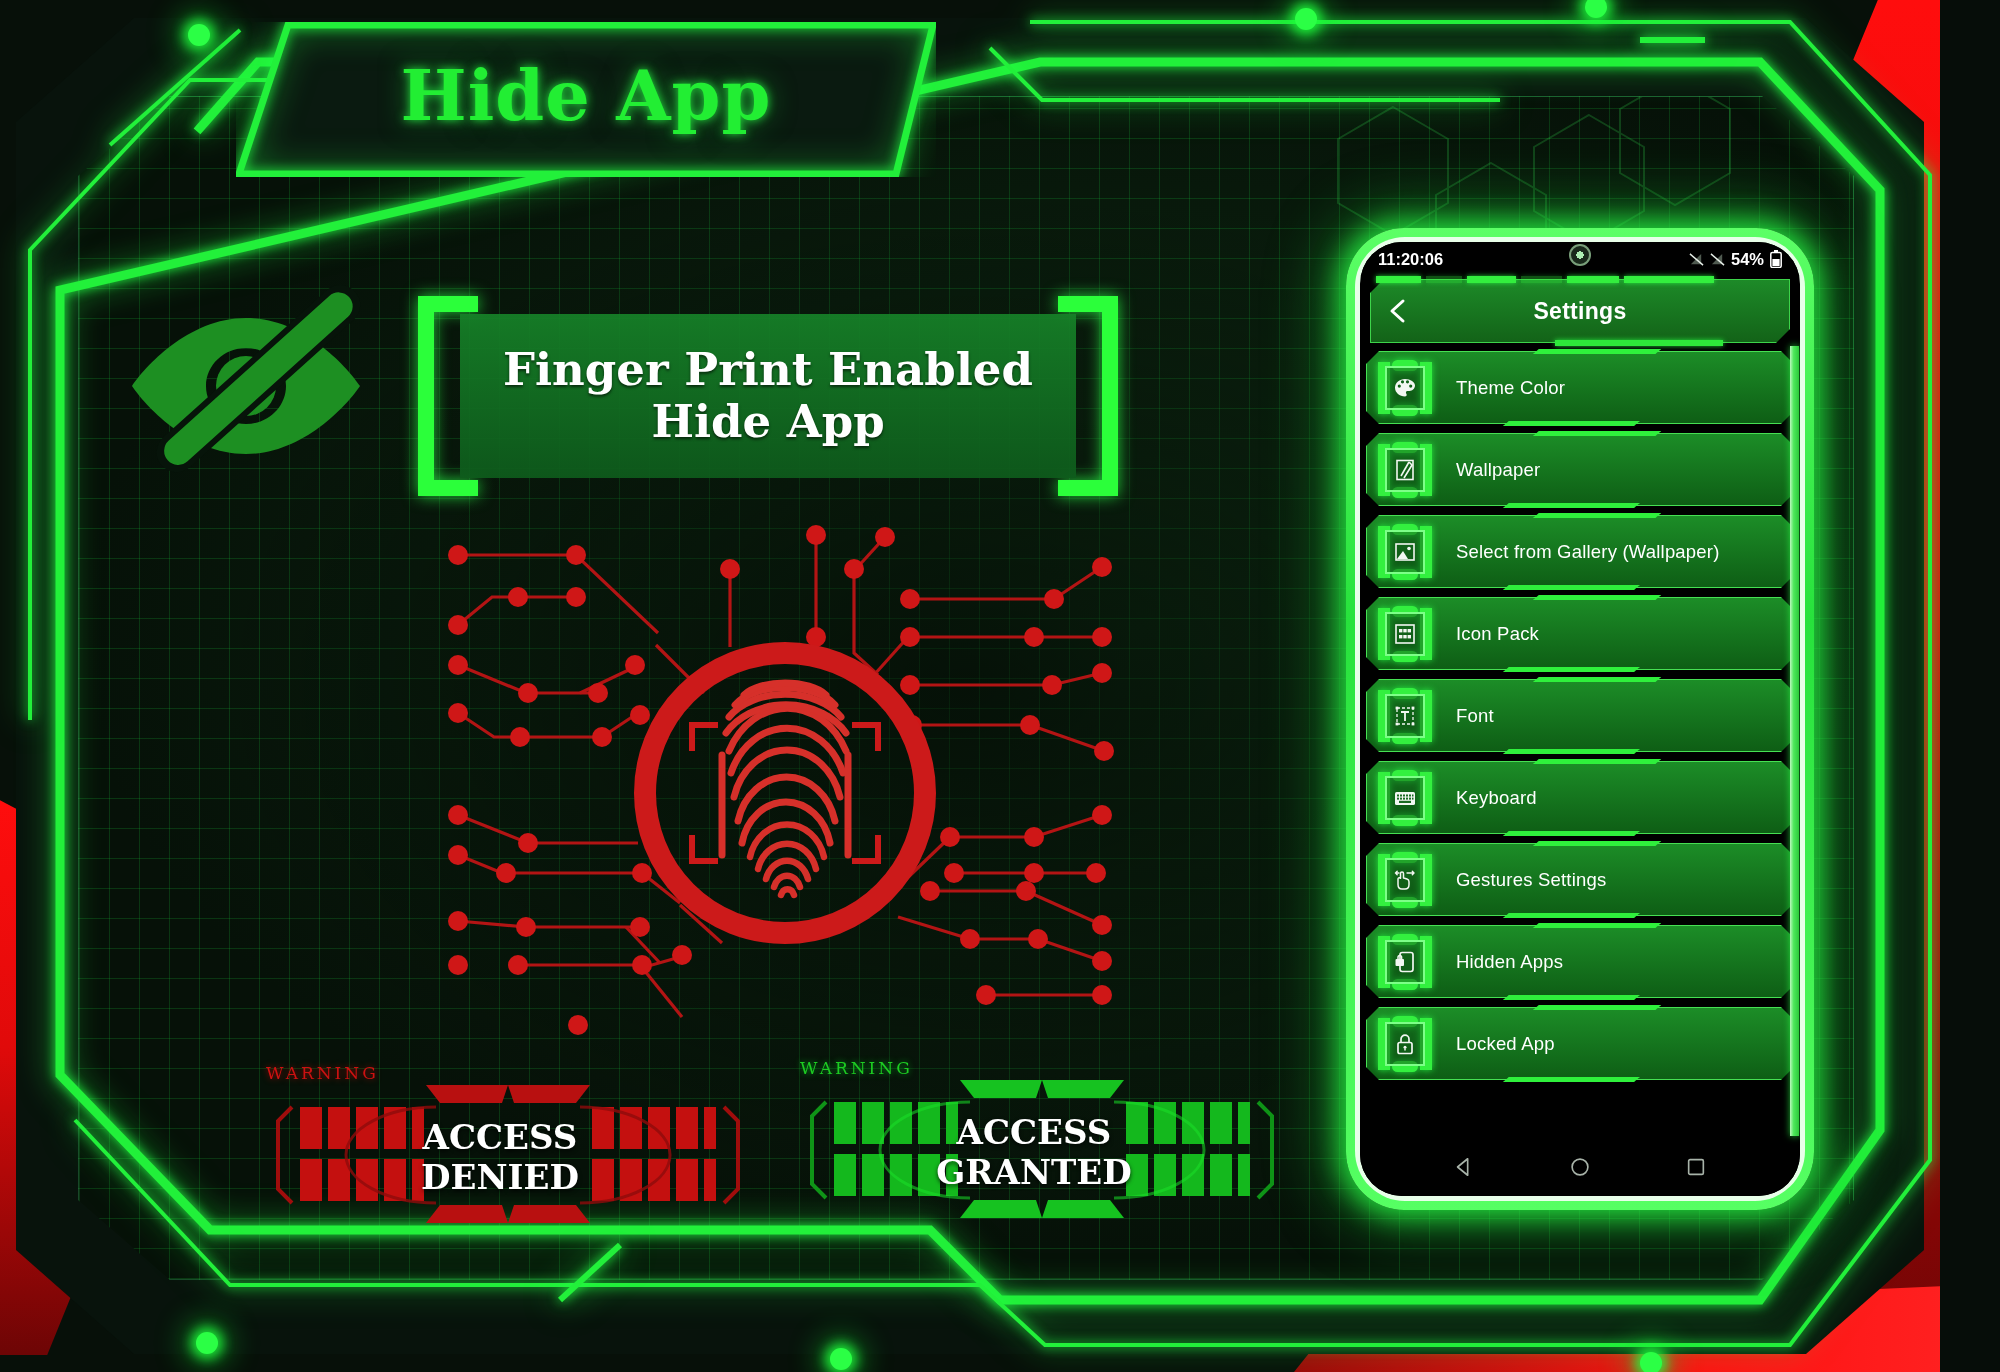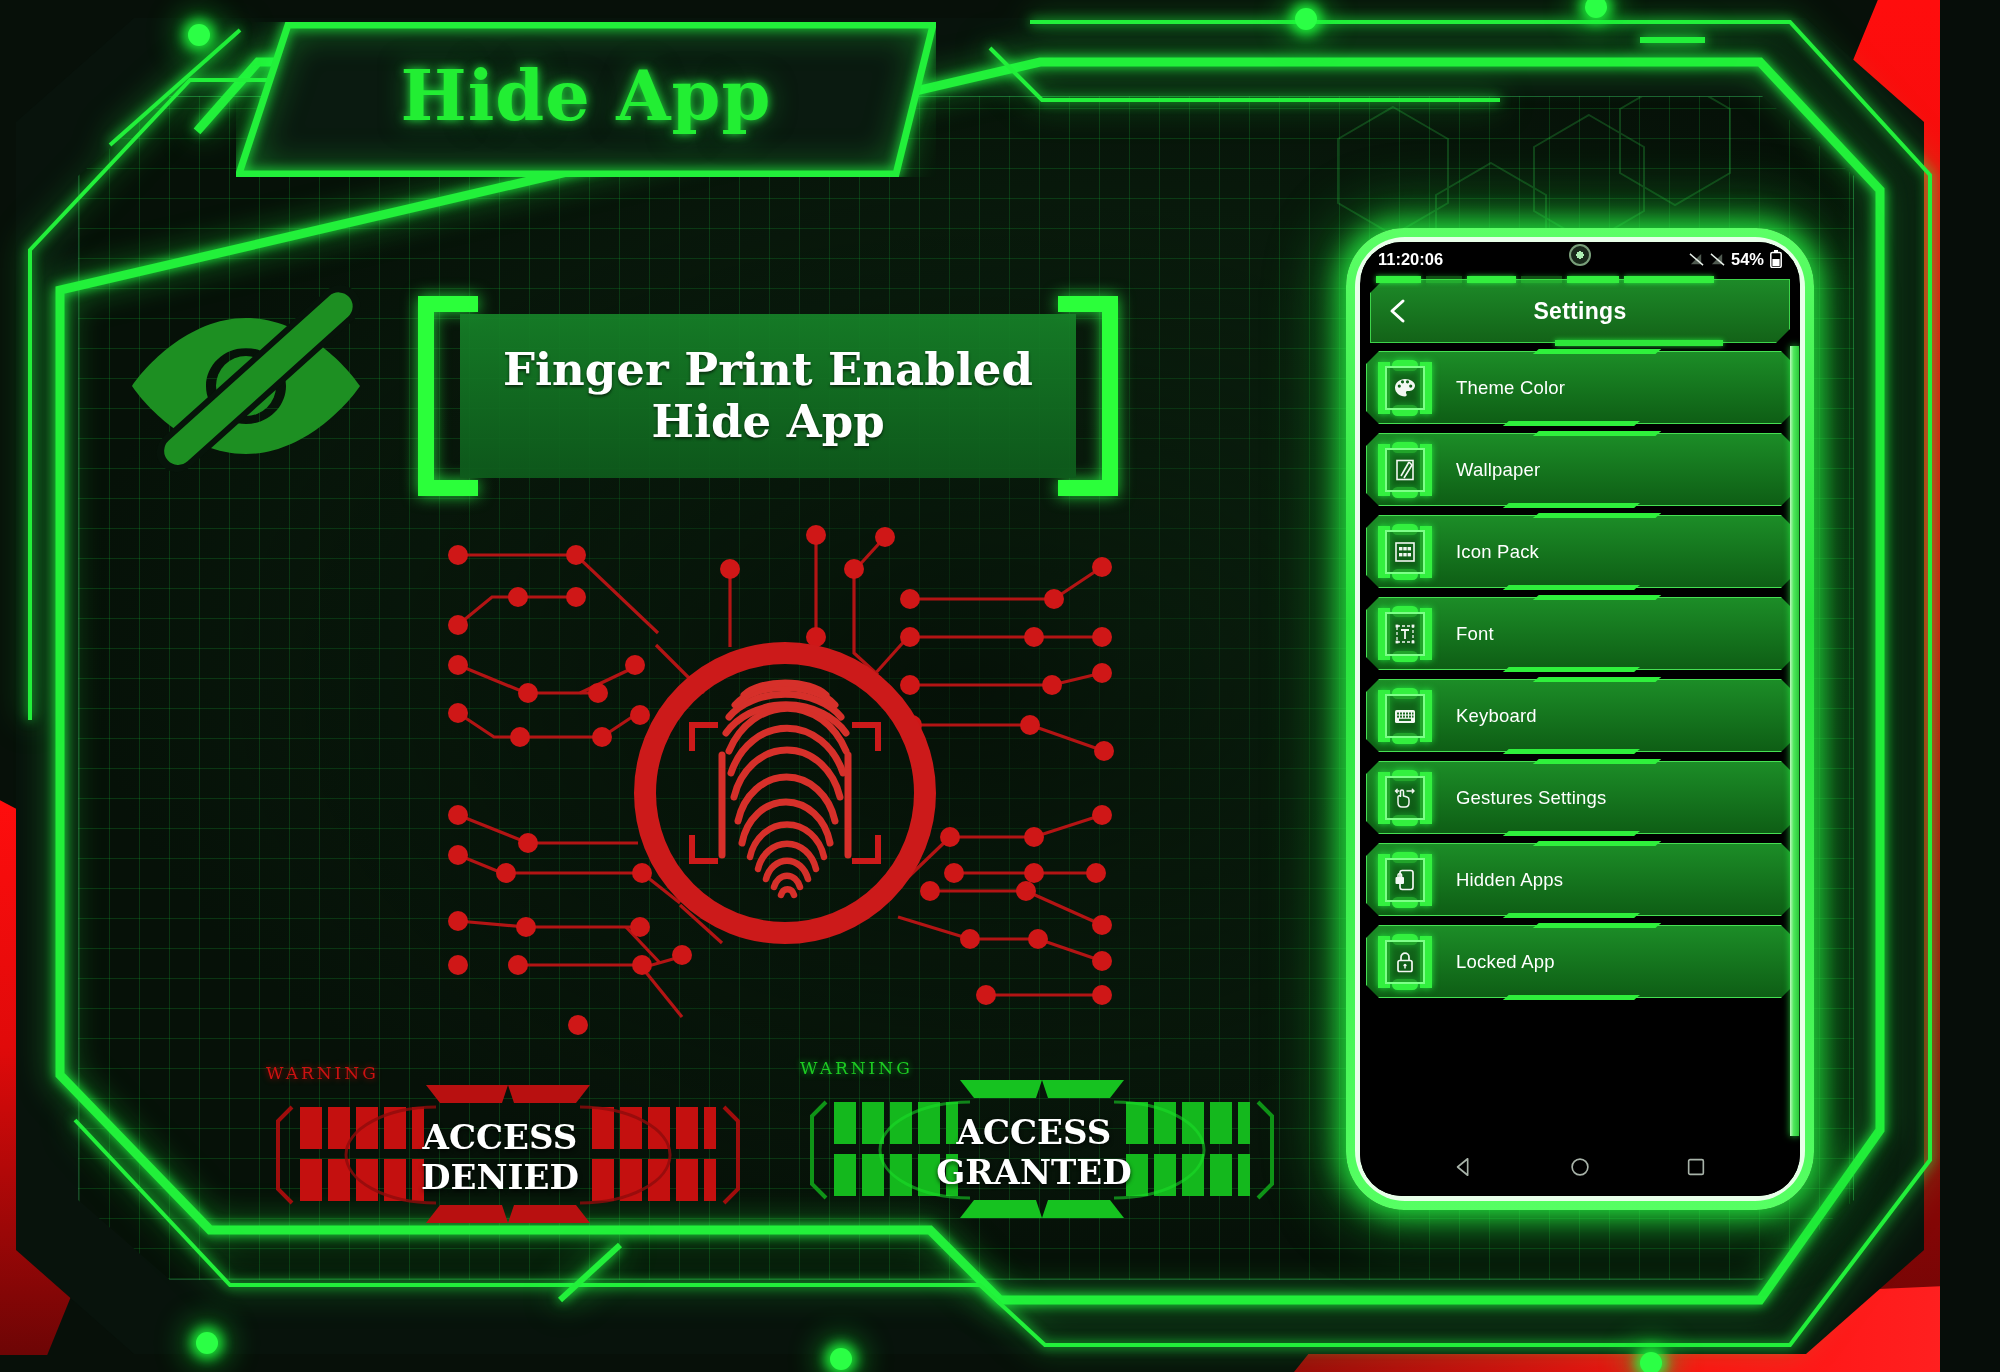--- a/index.html
+++ b/index.html
@@ -673,20 +673,39 @@
               <svg viewBox="0 0 24 24">
                   <rect x="4" y="2.5" width="16" height="19" fill="none" stroke="#f2f7f2" stroke-width="1.6"></rect>
                   <path d="M16,4 L8,18" stroke="#f2f7f2" stroke-width="1.6" fill="none"></path>
                   <path d="M16,4 L19,7 L11,20" stroke="#f2f7f2" stroke-width="1.6" fill="none"></path>
                 </svg>
             </div>
           </div>
           <div class="lbl">Wallpaper</div>
         </div>
 
+        <div class="srow">
+          <div class="rbg"></div>
+          <div class="topbar"></div>
+          <div class="botbar"></div>
+          <div class="icon-frame">
+            <div class="brk l"></div>
+              <div class="brk r"></div>
+            <div class="cap t"></div>
+              <div class="cap b"></div>
+            <div class="box">
+              <svg viewBox="0 0 24 24">
+                  <rect x="3" y="4" width="18" height="16" fill="none" stroke="#f2f7f2" stroke-width="1.6"></rect>
+                  <circle cx="16" cy="8.5" r="1.8" fill="#f2f7f2"></circle>
+                  <path d="M4,19 L10,11 L15,19 Z" fill="#f2f7f2"></path>
+                </svg>
+            </div>
+          </div>
+          <div class="lbl">Select from Gallery (Wallpaper)</div>
+        </div>
 
         <div class="srow">
           <div class="rbg"></div>
           <div class="topbar"></div>
           <div class="botbar"></div>
           <div class="icon-frame">
             <div class="brk l"></div>
               <div class="brk r"></div>
             <div class="cap t"></div>
               <div class="cap b"></div>

